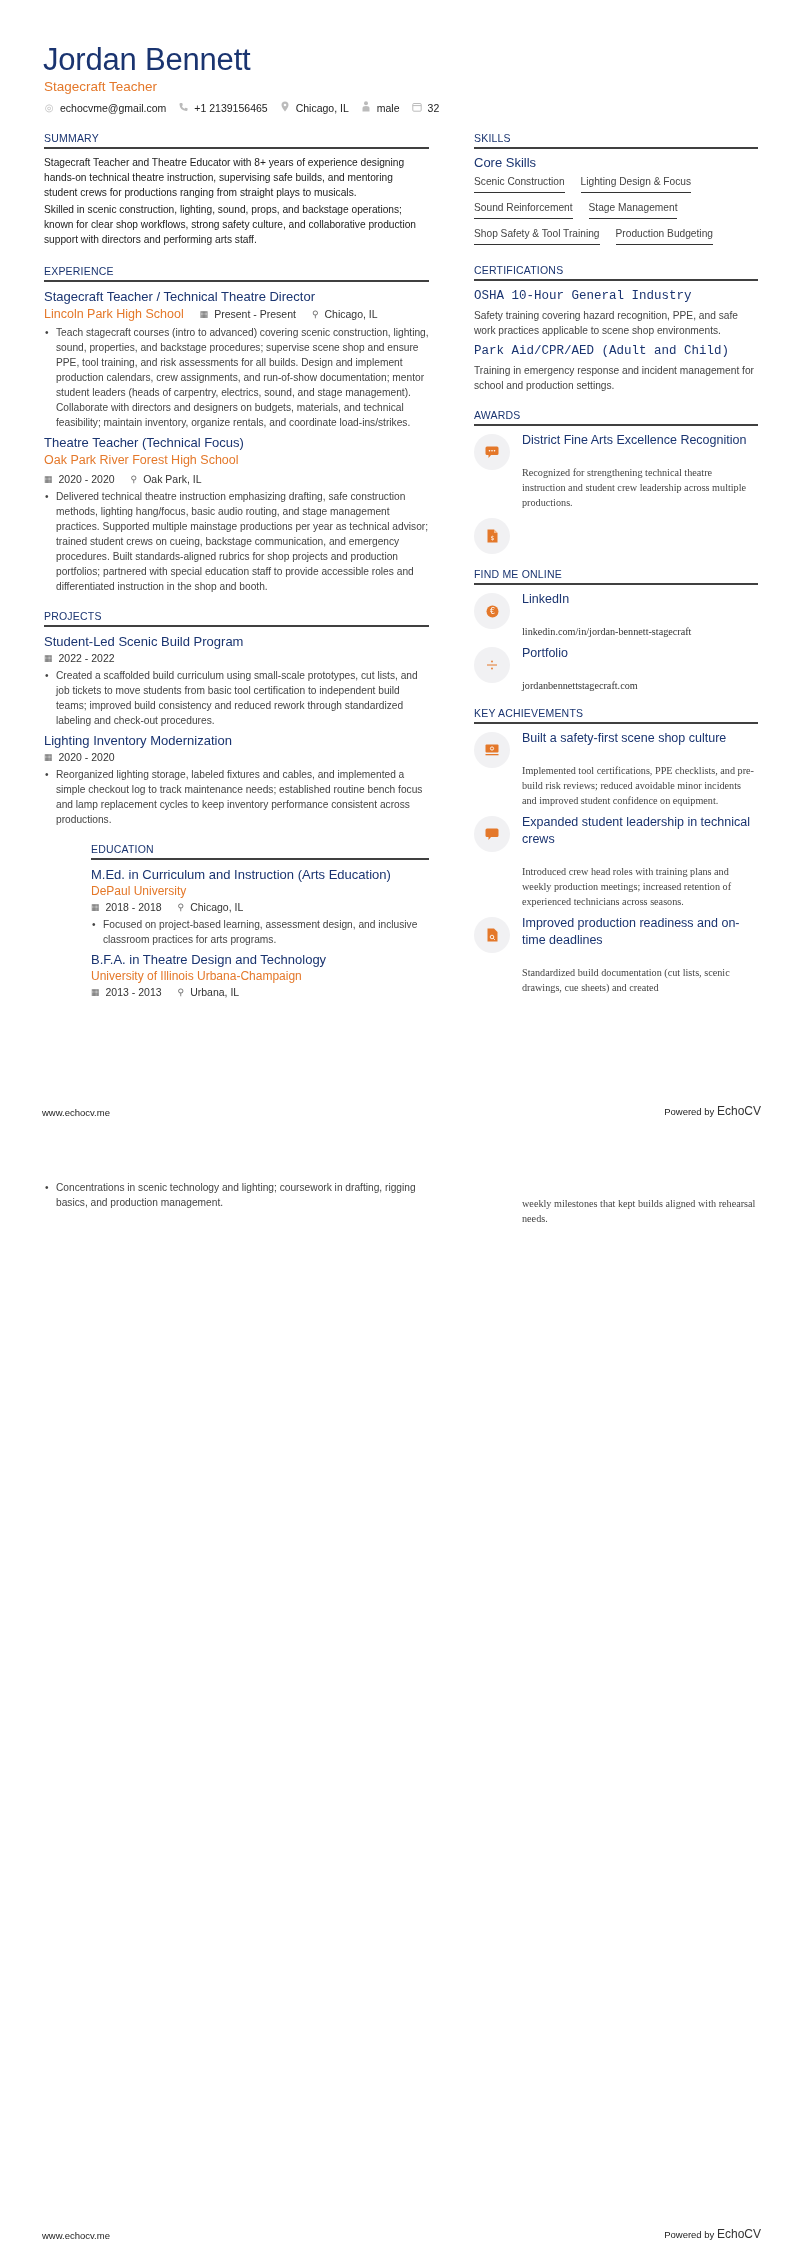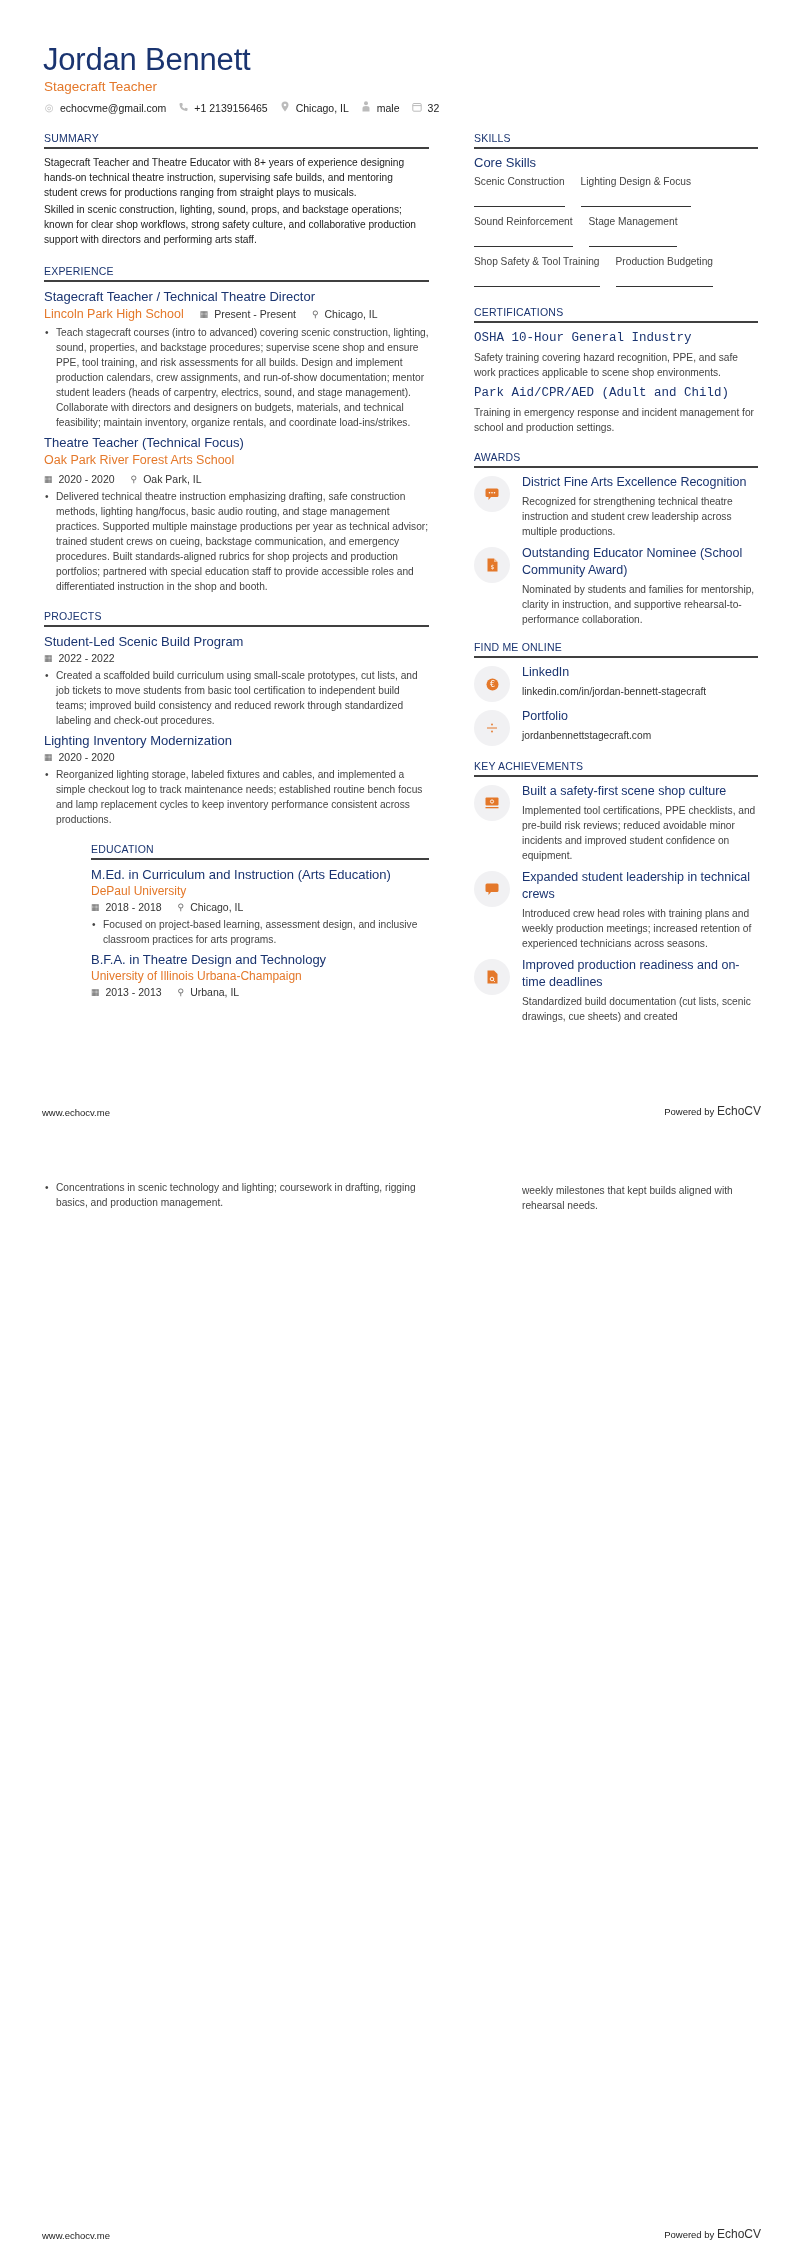--- a/index.html
+++ b/index.html
@@ -29,30 +29,30 @@
   .meta .mi { color: #666; font-size: 9px; margin-right: 6px; }
   .row-inline { display: flex; align-items: center; }
   .row-inline .item-sub { margin-right: 16px; }
 
   ul.bul { list-style: none; margin: 2px 0 4px 0; }
   ul.bul li { position: relative; padding-left: 12px; font-size: 10.2px; line-height: 15px; color: #444; font-family: "Liberation Sans", sans-serif; }
   ul.bul li::before { content: "•"; position: absolute; left: 1px; top: 0; color: #444; }
 
   .skill-group { font-family: "Liberation Sans", sans-serif; font-size: 13px; color: #1a3470; margin: 1px 0 4px; }
   .skills { display: flex; flex-wrap: wrap; }
-  .skill { font-size: 10.2px; color: #444; font-family: "Liberation Sans", sans-serif; padding: 2px 0 19px; border-bottom: 1px solid #333; margin-right: 16px; margin-bottom: 7px; }
+  .skill { font-size: 10.2px; color: #444; font-family: "Liberation Sans", sans-serif; padding: 2px 0 5px; border-bottom: 1px solid #333; margin-right: 16px; margin-bottom: 7px; }
 
   .cert-title { font-family: Liberation Mono, monospace; font-size: 12.5px; color: #1a3470; margin-top: 2px; line-height: 18px; }
   .cert-desc { font-size: 10.2px; line-height: 15px; color: #444; font-family: "Liberation Sans", sans-serif; margin-top: 3px; margin-bottom: 4px; }
 
   .icon-item { display: flex; margin-bottom: 6px; }
   .circle { flex: 0 0 36px; width: 36px; height: 36px; border-radius: 50%; background: #f1f1f3; display: flex; align-items: center; justify-content: center; margin-right: 12px; margin-top: 2px; }
   .icon-body { flex: 1; }
   .icon-title { font-family: "Liberation Sans", sans-serif; font-size: 12.5px; color: #1a3470; line-height: 17px; }
-  .icon-desc { font-size: 10.2px; line-height: 15px; color: #444; font-family: Liberation Sans, sans-serif; margin-top: 3px; }
+  .icon-desc { font-size: 10.2px; line-height: 15px; color: #444; font-family: Liberation Serif, serif; margin-top: 16px; }
 
   .footer { position: absolute; left: 0; width: 794px; font-family: "Liberation Sans", sans-serif; }
   .footer .site { position: absolute; left: 42px; font-size: 9.5px; color: #222; }
   .footer .pw { position: absolute; right: 33px; font-size: 9.5px; color: #222; }
   .footer .pw .brand { font-size: 12px; color: #333; }
 </style>
 </head>
 <body>
 
 <div class="page page1">
@@ -128,21 +128,21 @@
               </span>
           </div>
         </div>
         <ul class="bul">
           <li>Teach stagecraft courses (intro to advanced) covering scenic construction, lighting, sound, properties, and backstage procedures; supervise scene shop and ensure PPE, tool training, and risk assessments for all builds. Design and implement production calendars, crew assignments, and run-of-show documentation; mentor student leaders (heads of carpentry, electrics, sound, and stage management). Collaborate with directors and designers on budgets, materials, and technical feasibility; maintain inventory, organize rentals, and coordinate load-ins/strikes.</li>
         </ul>
       </div>
 
       <div style="margin-top:4px;">
         <div class="item-title">Theatre Teacher (Technical Focus)</div>
-        <div class="item-sub">Oak Park River Forest Arts School</div>
+        <div class="item-sub">Oak Park River Forest High School</div>
         <div class="meta" style="margin-top:2px;">
           <span class="m">
               <span class="mi">▦</span>
               <span>2020 - 2020</span>
             </span>
           <span class="m">
               <span class="mi">⚲</span>
               <span>Oak Park, IL</span>
             </span>
         </div>
@@ -264,24 +264,20 @@
         </div>
       </div>
       <div class="icon-item">
         <div class="circle">
           <svg width="11" height="14" viewBox="0 0 11 14">
               <path d="M0.5 0.5 H7 L10.5 4 V13.5 H0.5Z" fill="#e4782a"></path>
               <path d="M7 0.5 V4 H10.5" fill="#f3b98c"></path>
               <text x="5.5" y="11" font-size="6" fill="#fff" text-anchor="middle" font-family="DejaVu Sans, sans-serif">$</text>
             </svg>
         </div>
-        <div class="icon-body">
-          <div class="icon-title">Outstanding Educator Nominee (School Community Award)</div>
-          <div class="icon-desc">Nominated by students and families for mentorship, clarity in instruction, and supportive rehearsal-to-performance collaboration.</div>
-        </div>
       </div>
     </section>
 
     <section style="margin-top:14px;">
       <div class="sec-title">FIND ME ONLINE</div>
       <div class="icon-item">
         <div class="circle">
           <svg width="13" height="13" viewBox="0 0 13 13">
               <circle cx="6.5" cy="6.5" r="6" fill="#e4782a"></circle>
               <text x="6.5" y="9.3" font-size="8" fill="#fff" text-anchor="middle" font-family="DejaVu Sans, sans-serif">€</text>

